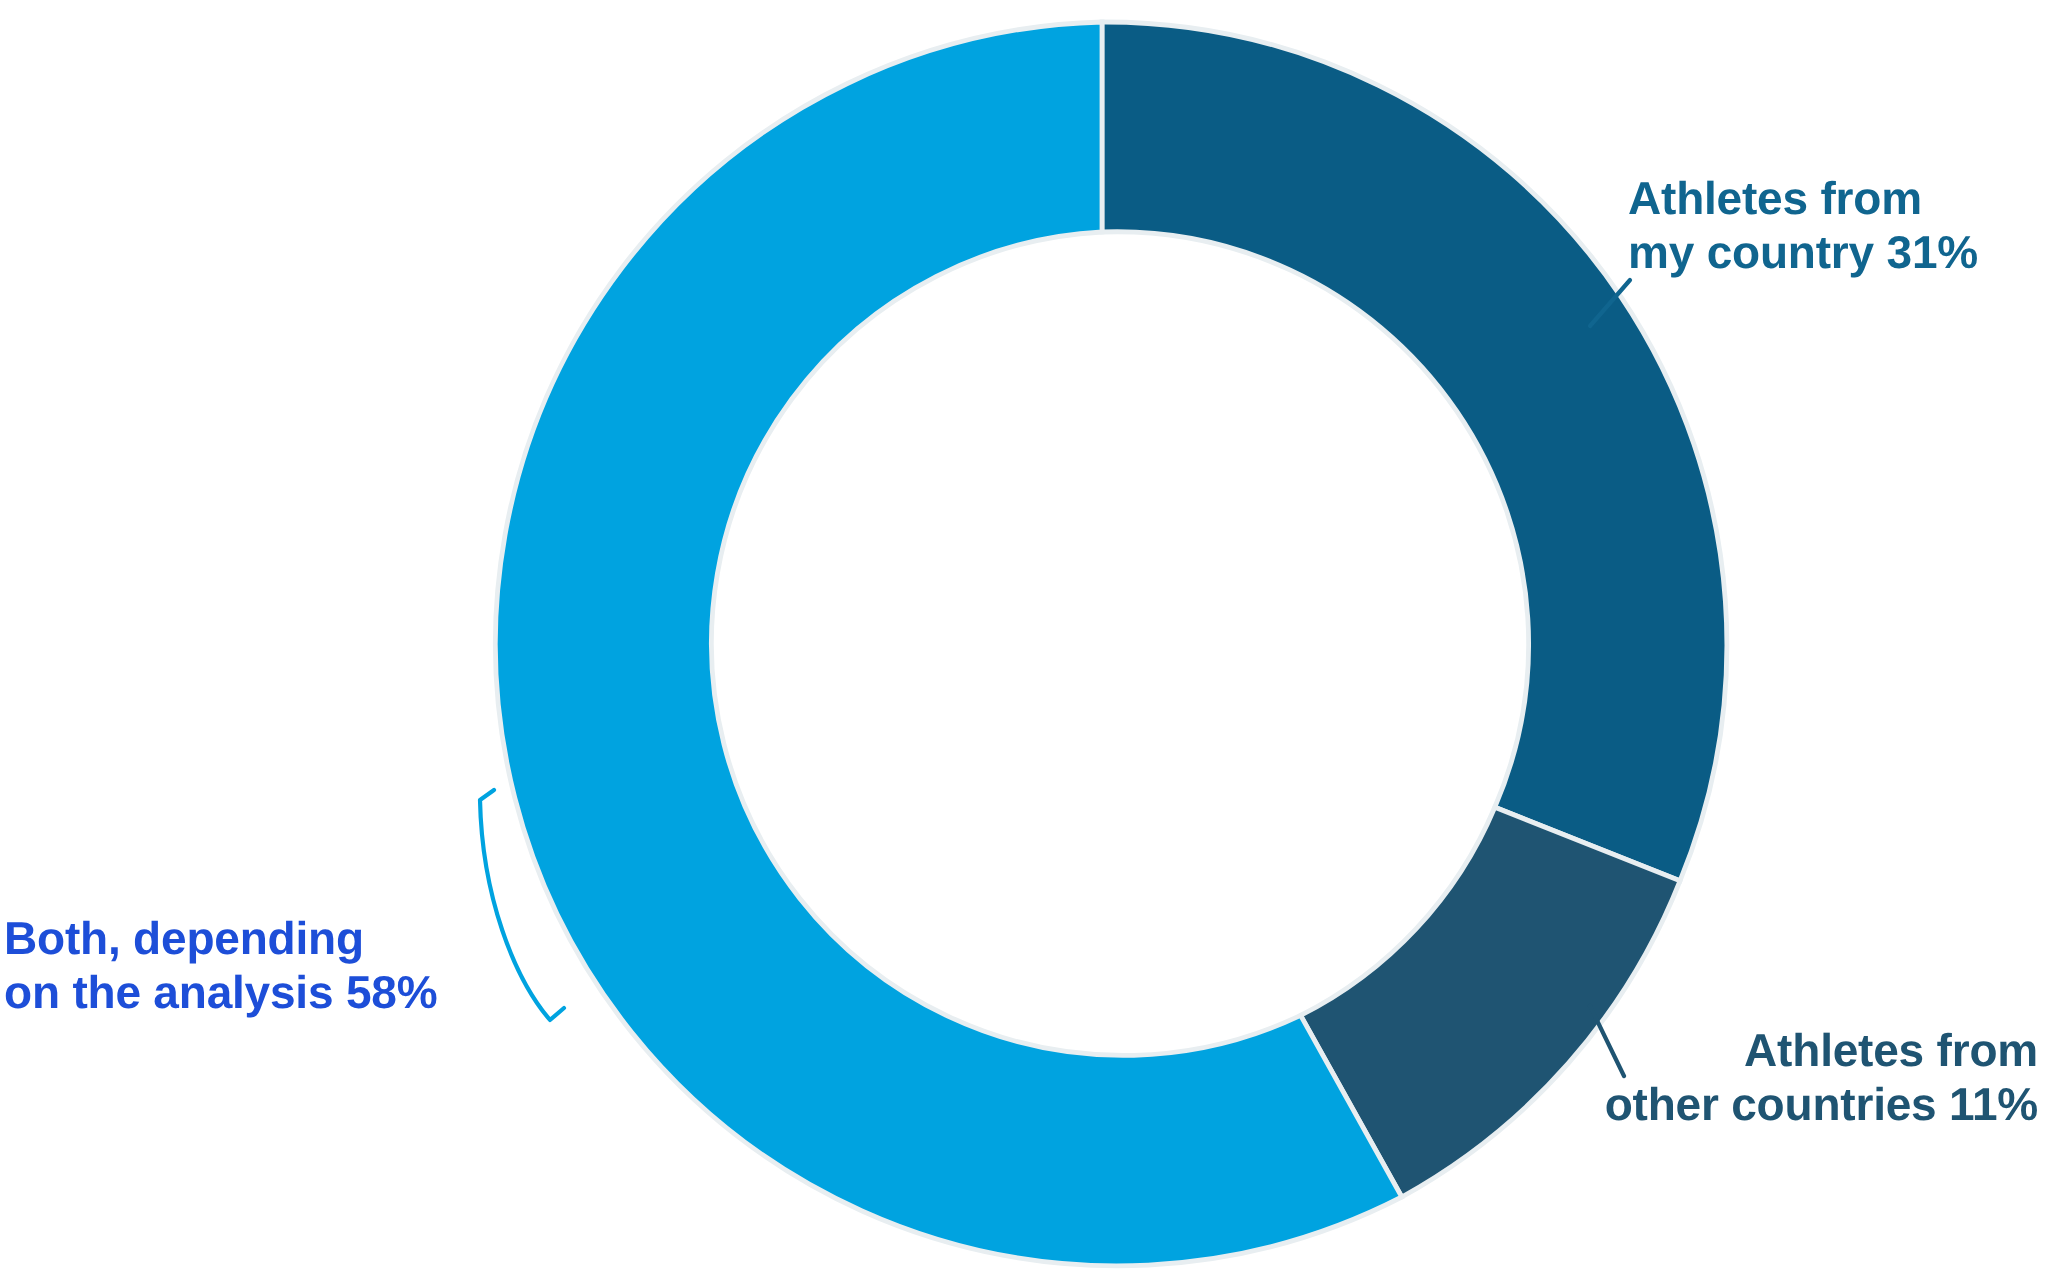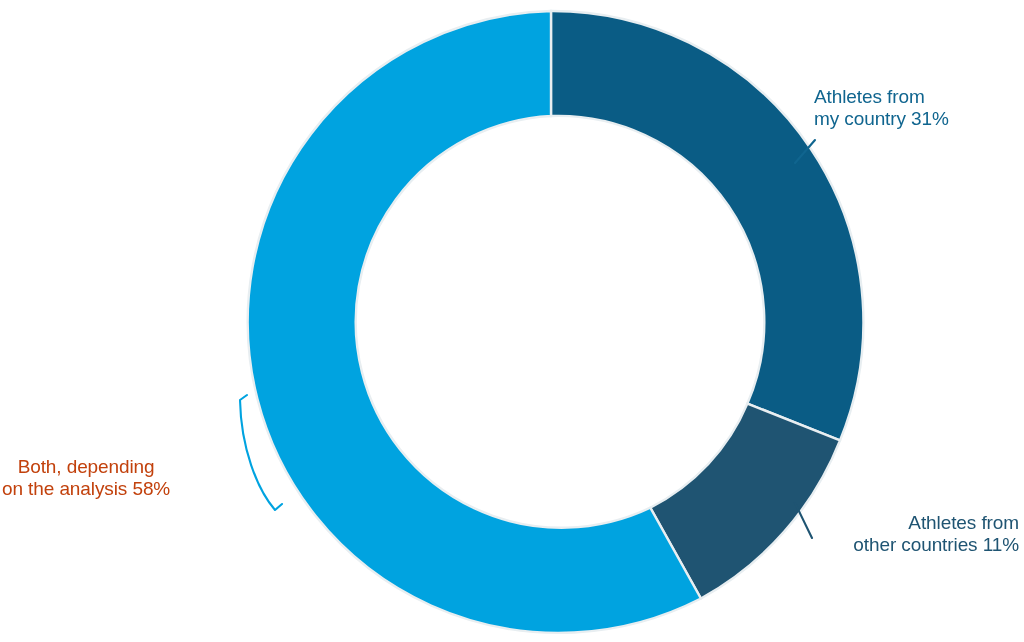--- a/index.html
+++ b/index.html
@@ -14,40 +14,40 @@
     overflow: hidden;
     font-family: "Liberation Sans", sans-serif;
   }
   #chart-root {
     position: absolute;
     inset: 0;
     width: 1024px;
     height: 642px;
   }
   .label-text {
-    font-weight: normal;
-    font-size: 19px;
+    font-weight: bold;
+    font-size: 23px;
     line-height: 1.17;
     letter-spacing: -0.1px;
   }
   .label-block {
     position: absolute;
     white-space: pre-line;
   }
   #label-my-country {
     left: 814px;
     top: 86px;
     text-align: left;
     color: #10658f;
   }
   #label-both {
     left: 2px;
     top: 456px;
-    text-align: center;
-    color: #c2410c;
+    text-align: left;
+    color: #1d4ed8;
   }
   #label-other-countries {
     right: 5px;
     top: 512px;
     text-align: right;
     color: #1f5472;
   }
 </style>
 </head>
 <body>

